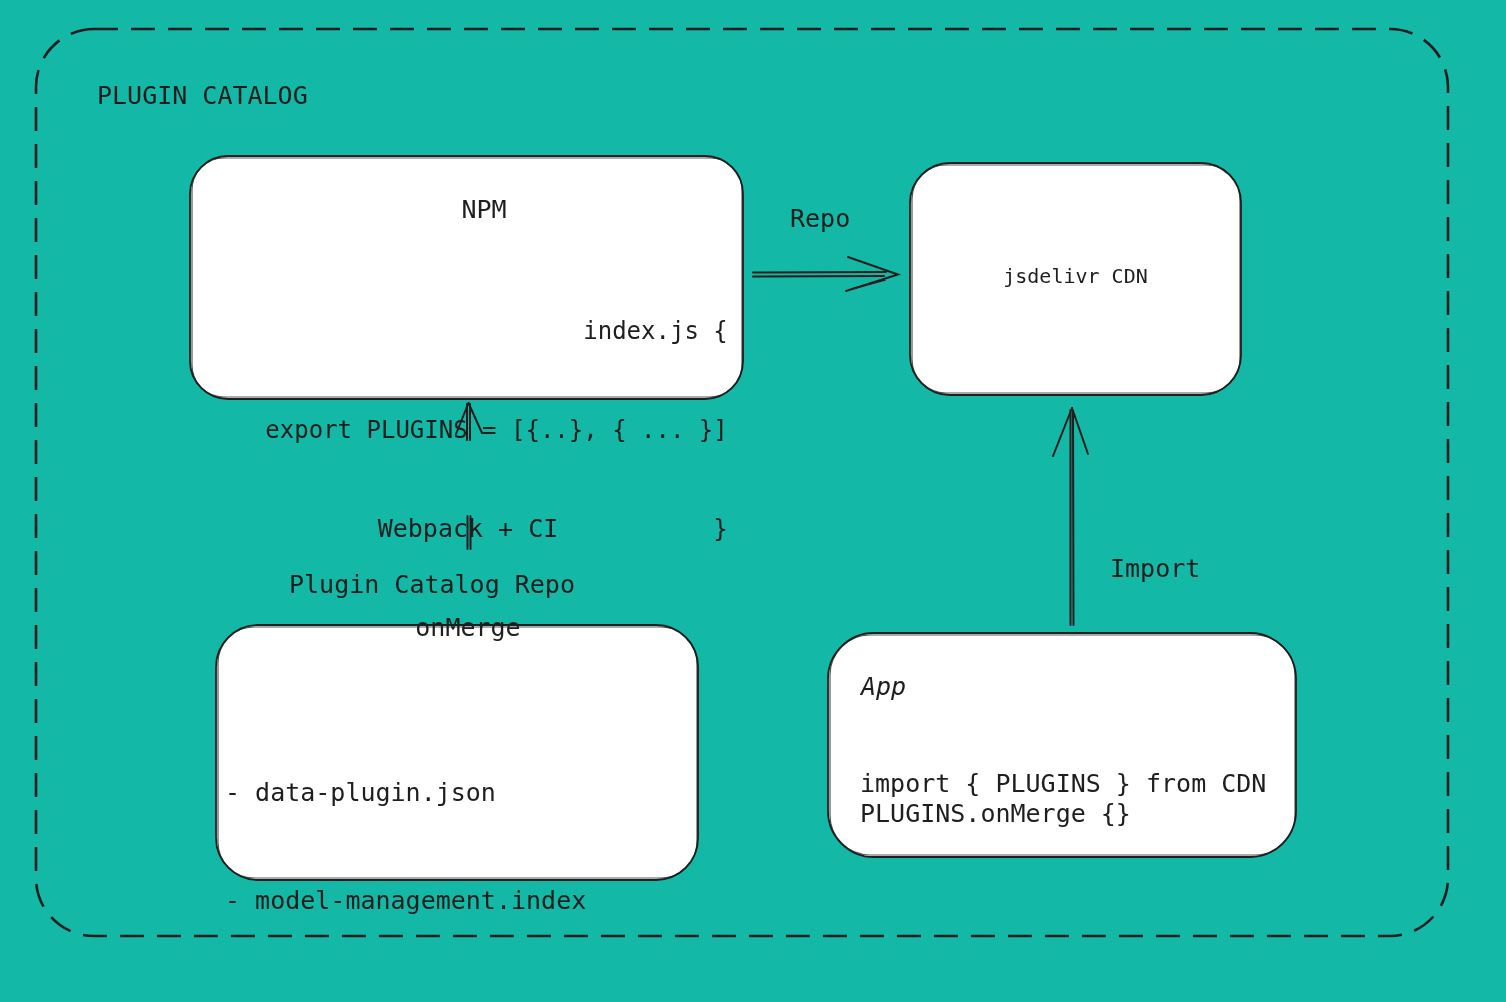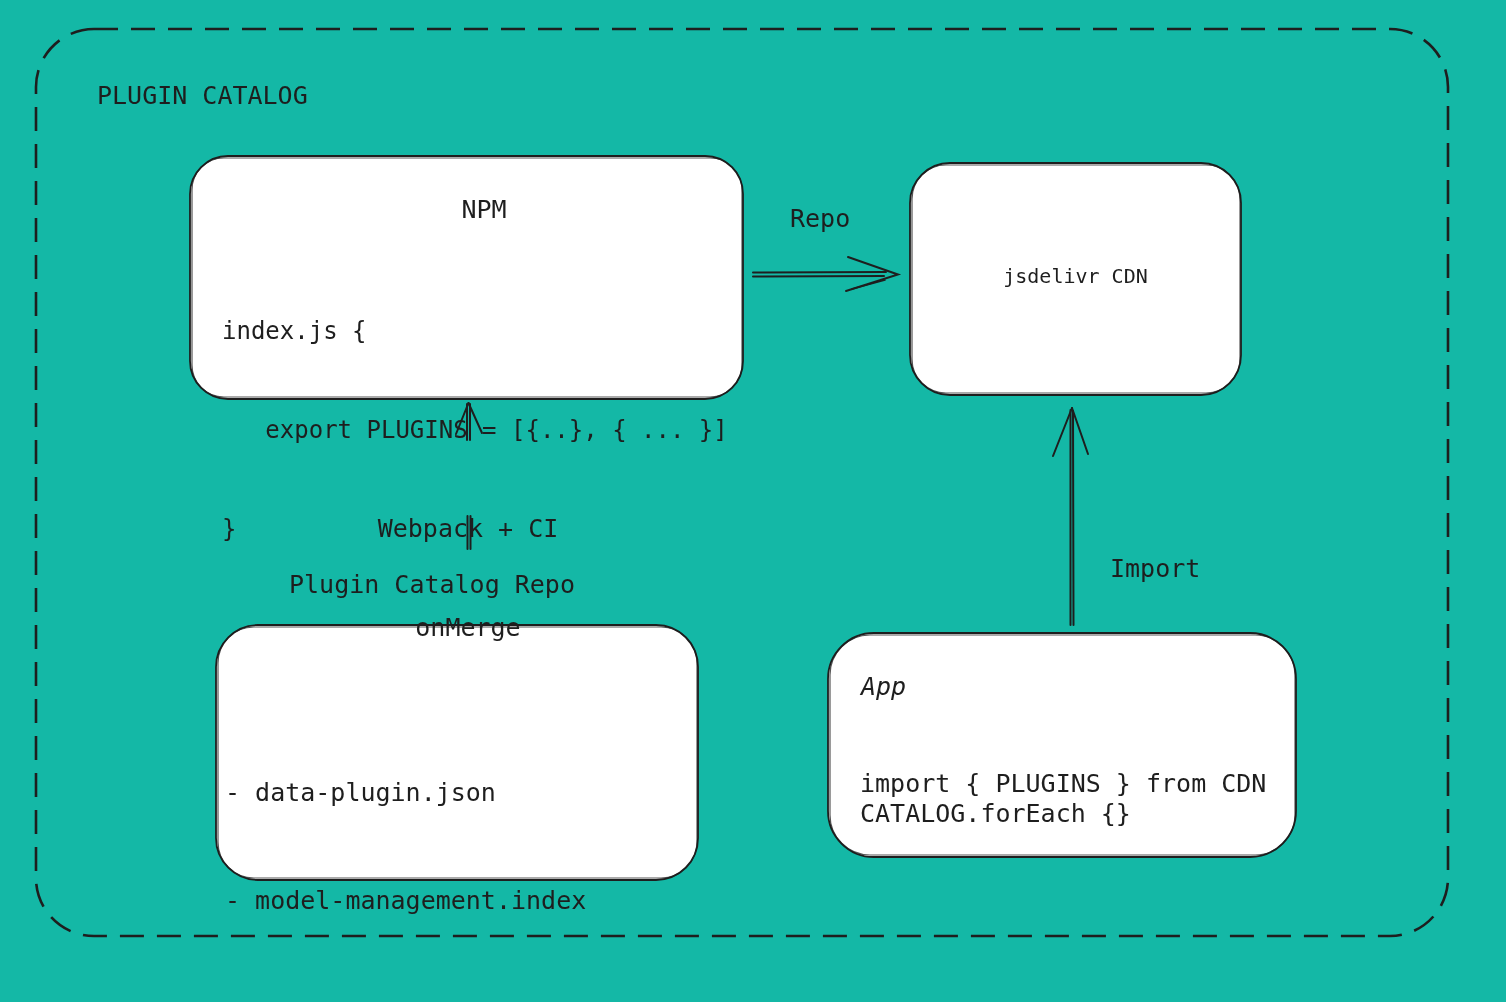--- a/index.html
+++ b/index.html
@@ -15,21 +15,21 @@
   .shapes { position: absolute; left: 0; top: 0; }
   .t {
     position: absolute;
     white-space: pre;
     font-weight: 500;
     line-height: 30px;
     font-size: 25px;
     color: #1e1e1e;
   }
   .center { text-align: center; }
-  .code-block { line-height: 33px; font-size: 24px; }
+  .code-block { line-height: 33px; font-size: 24px; text-align: right; }
   .file-list { line-height: 36px; font-size: 25px; }
   .two-line { line-height: 33px; }
 </style>
 </head>
 <body>
 
 <div class="canvas">
 
   <svg class="shapes" width="1506" height="1002" viewBox="0 0 1506 1002">
 
@@ -101,15 +101,15 @@
   <div class="t file-list" style="left:225px; top:703px;">
     <div>- data-plugin.json</div>
     <div>- model-management.index</div>
     <div>...</div>
   </div>
 
   <div class="t" style="left:1110px; top:545px;margin-top:9px;">Import</div>
 
   <div class="t" style="left:861px; top:672px;font-style:italic;">App</div>
   <div class="t" style="left:860px; top:769px;">import { PLUGINS } from CDN</div>
-  <div class="t" style="left:860px; top:799px;">CATALOG.forEach {}</div>
+  <div class="t" style="left:860px; top:799px;">PLUGINS.onMerge {}</div>
 
 </div>
 
 </body></html>

